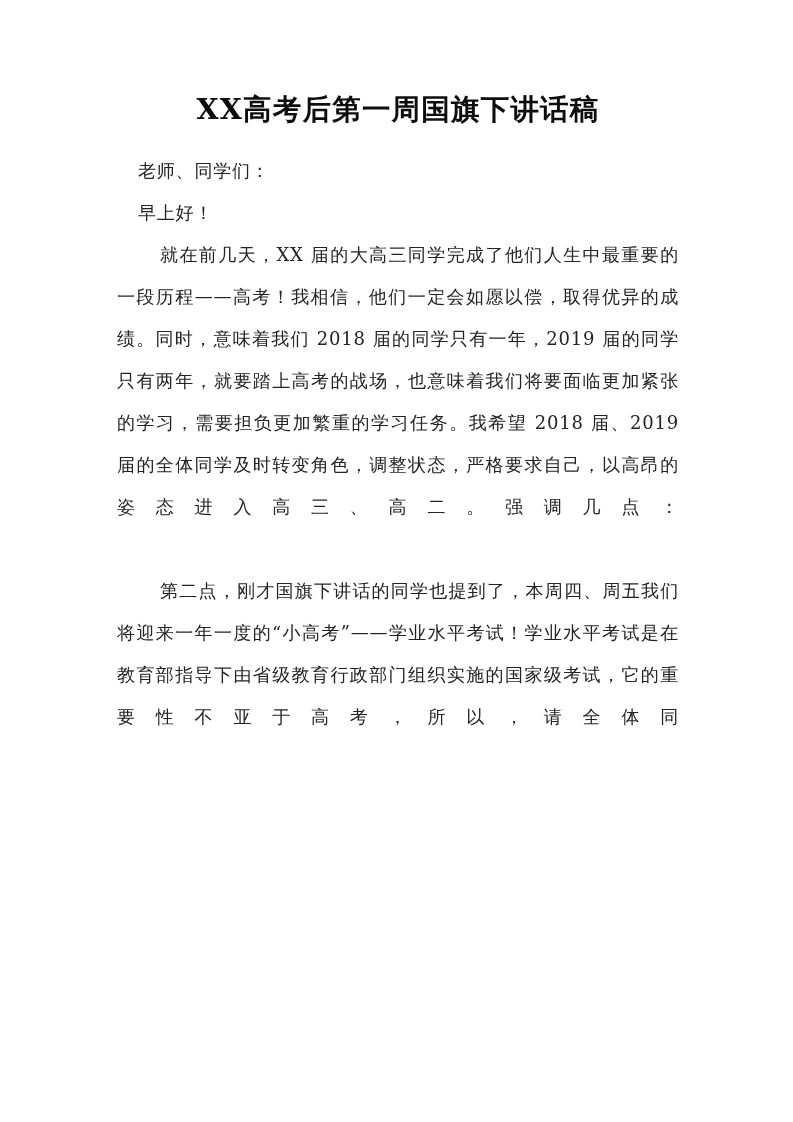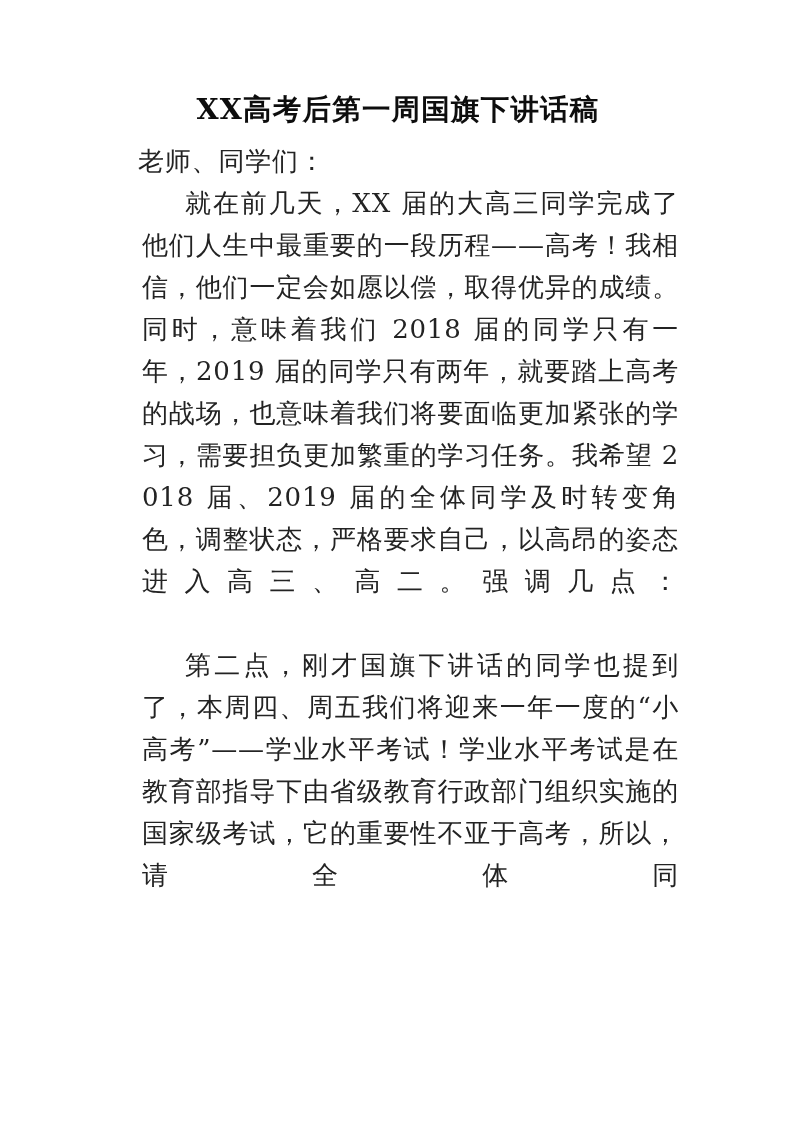--- a/index.html
+++ b/index.html
@@ -31,60 +31,61 @@
     width: 562px;
   }
 
   .doc-title {
     font-family: "DejaVu Serif", "Liberation Serif", serif;
     font-size: 28.5px;
     font-weight: bold;
     text-align: center;
     letter-spacing: 1.2px;
     line-height: 46px;
-    margin: 0 0 8px 0;
+    margin: 0 0 18px 0;
     color: #0d0d0d;
     white-space: nowrap;
   }
 
   .para {
     font-family: "DejaVu Serif", "Liberation Serif", serif;
-    font-size: 26px;
+    font-size: 18px;
     line-height: 42px;
     margin: 0;
     color: #232323;
     text-align: justify;
     text-justify: inter-character;
     letter-spacing: 0.8px;
     font-weight: 400;
     word-break: break-all;
   }
 
   
   .indent-1 { text-indent: 21px; }
-  .indent-2 { text-indent: 43px; margin-left: 25px; }
+  .indent-2 { text-indent: 43px; }
 
   
   .para::after {
     content: "";
     display: inline-block;
     width: 100%;
   }
   .para.no-stretch::after { content: none; }
 </style>
 </head>
 <body>
 
 <div class="page">
   <div class="doc-body">
 
     <h1 class="doc-title">XX高考后第一周国旗下讲话稿</h1>
 
     <p class="para indent-1 no-stretch">老师、同学们：</p>
 
+    <p class="para indent-1 no-stretch">早上好！</p>
 
     <p class="para indent-2">就在前几天，XX 届的大高三同学完成了他们人生中最重要的一段历程——高考！我相信，他们一定会如愿以偿，取得优异的成绩。同时，意味着我们 2018 届的同学只有一年，2019 届的同学只有两年，就要踏上高考的战场，也意味着我们将要面临更加紧张的学习，需要担负更加繁重的学习任务。我希望 2018 届、2019 届的全体同学及时转变角色，调整状态，严格要求自己，以高昂的姿态进入高三、高二。强调几点：</p>
 
 
     <p class="para indent-2">第二点，刚才国旗下讲话的同学也提到了，本周四、周五我们将迎来一年一度的“小高考”——学业水平考试！学业水平考试是在教育部指导下由省级教育行政部门组织实施的国家级考试，它的重要性不亚于高考，所以，请全体同</p>
 
   </div>
 </div>
 
 </body></html>

